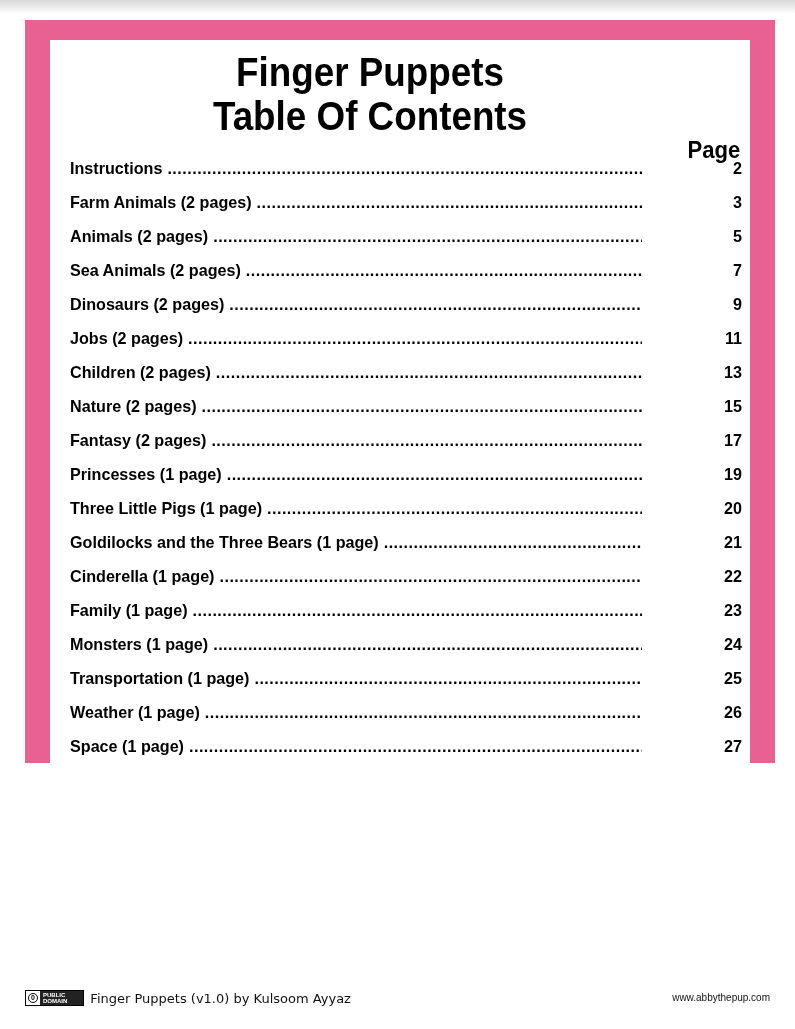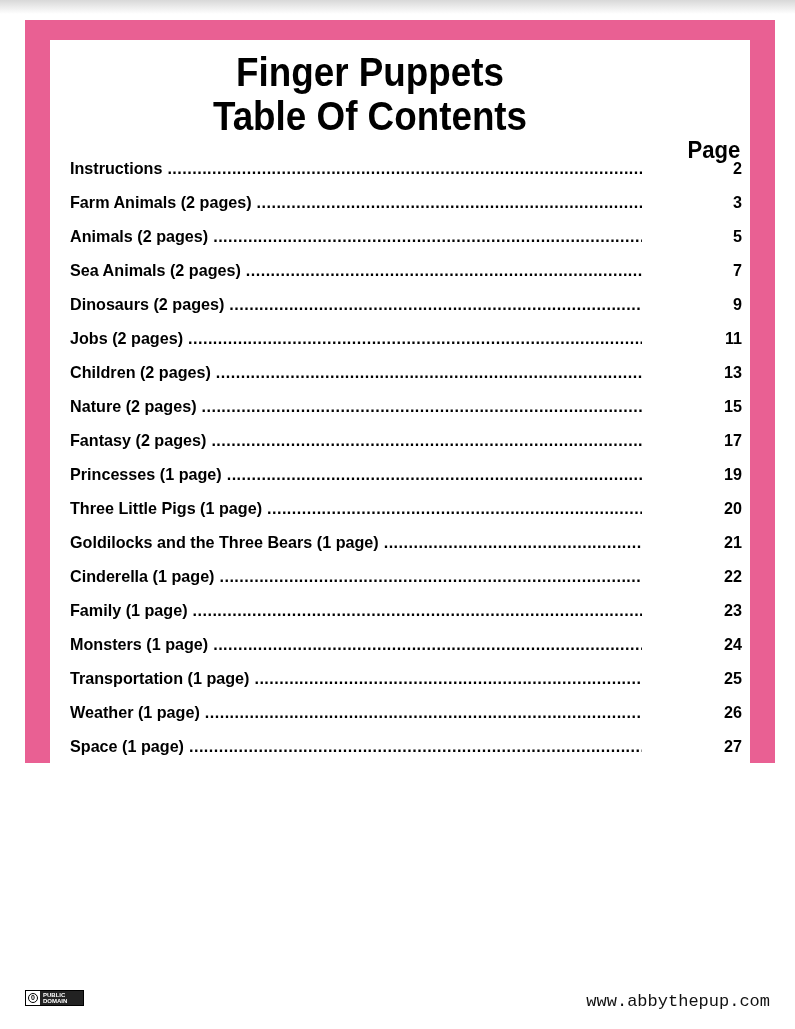--- a/index.html
+++ b/index.html
@@ -60,22 +60,22 @@
   .pd-badge .zero span {
     display: inline-flex; width: 10px; height: 10px; border: 1.5px solid #000; border-radius: 50%;
     box-sizing: border-box; align-items: center; justify-content: center; font-size: 7px;
   }
   .pd-badge .words { padding: 0 16px 0 3px; }
   .footer-credit {
     margin-left: 6px; font-size: 13px; color: #111;
     font-family: "DejaVu Sans", sans-serif;
   }
   .footer-right {
-    position: absolute; right: 25px; top: 992px; font-size: 17px; color: #111;
-    font-family: Liberation Mono, monospace;
+    position: absolute; right: 25px; top: 992px; font-size: 10px; color: #111;
+    font-family: Liberation Sans, sans-serif;
   }
 </style>
 </head>
 <body>
 
 <div class="top-shade"></div>
 
 <div class="frame">
   <div class="sheet">
     <div class="title">
@@ -164,14 +164,15 @@
 <div class="footer-left">
   <div class="pd-badge">
     <div class="zero">
         <span>0</span>
       </div>
     <div class="words">
       <div>PUBLIC</div>
       <div>DOMAIN</div>
     </div>
   </div>
+  <span class="footer-credit">Finger Puppets (v1.0) by Kulsoom Ayyaz</span>
 </div>
 <div class="footer-right">www.abbythepup.com</div>
 
 </body></html>

